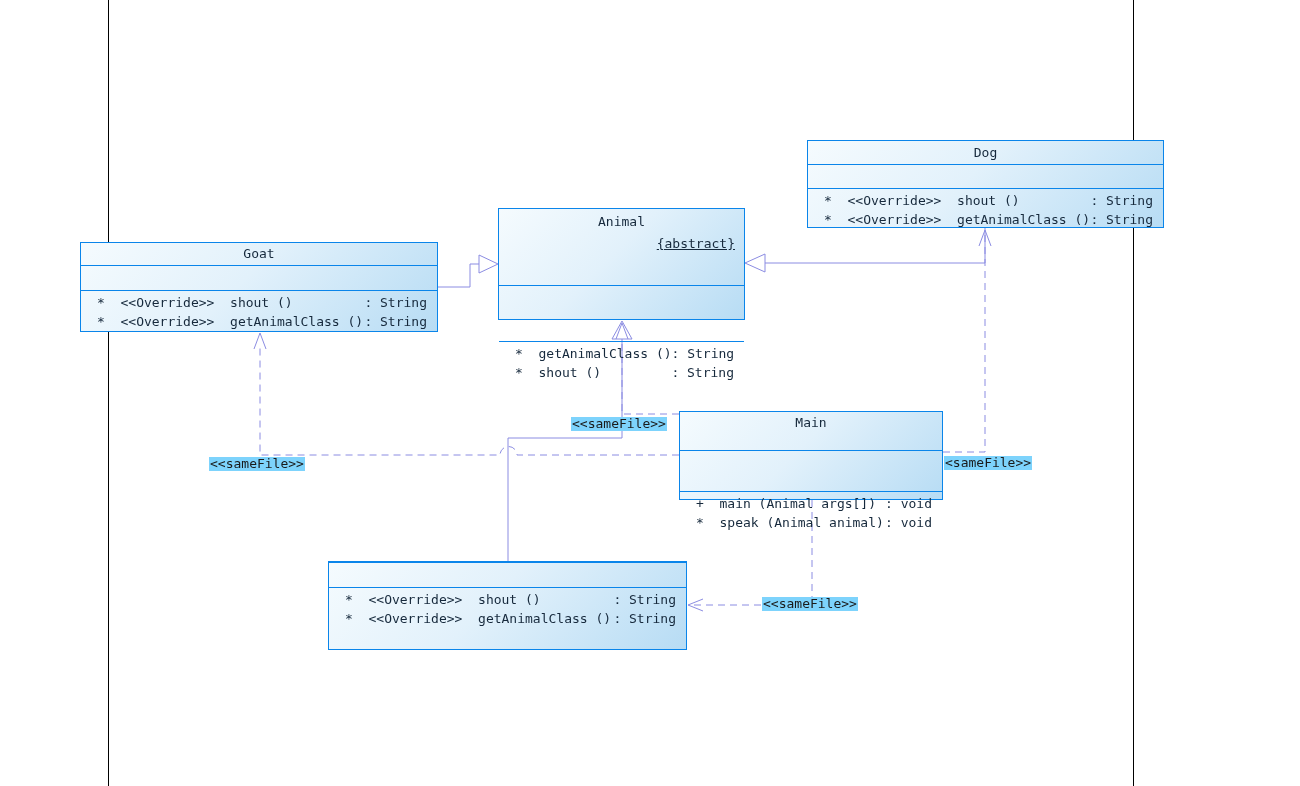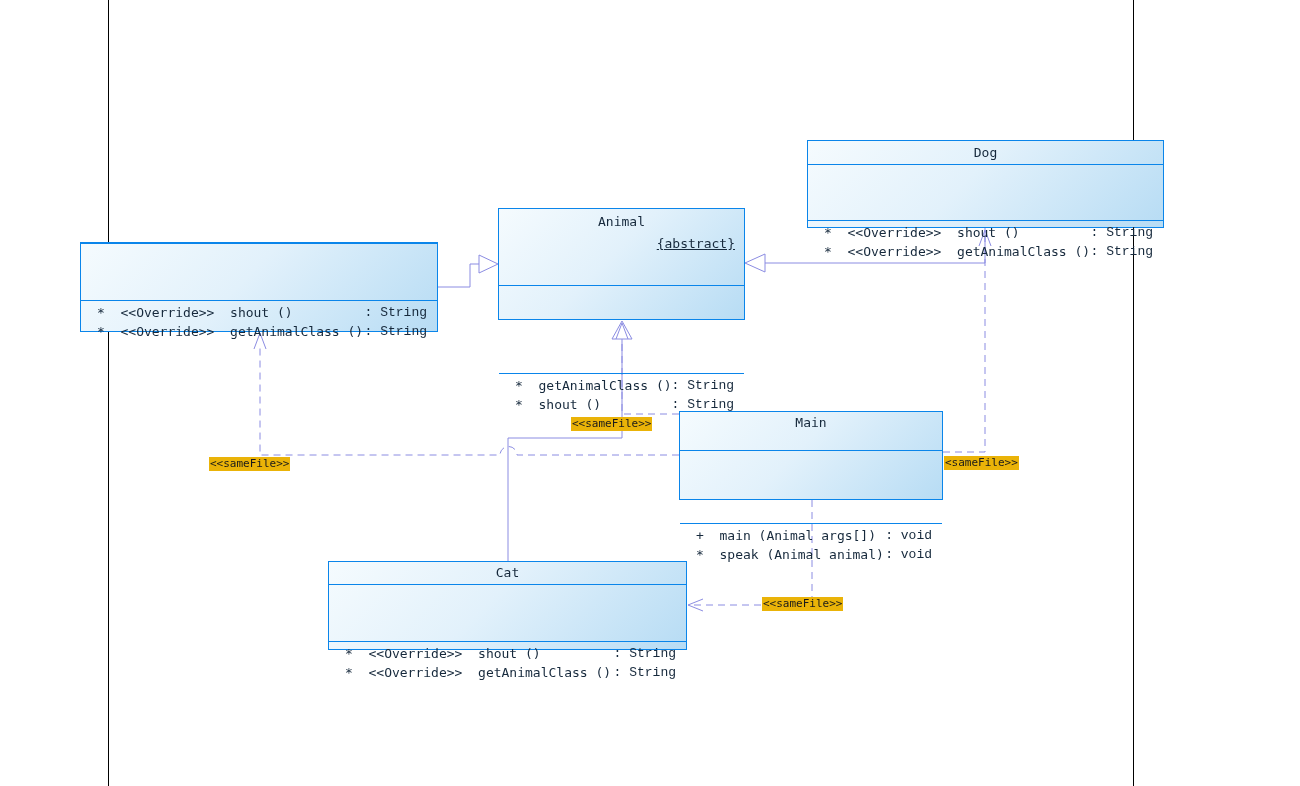--- a/index.html
+++ b/index.html
@@ -10,26 +10,26 @@
   .uml-class{
     position:absolute;z-index:2;box-sizing:border-box;
     border:1px solid var(--border);
     background:linear-gradient(135deg,var(--fillA) 0%,var(--fillB) 45%,var(--fillC) 100%);
     color:var(--boxtext);font-size:13px;display:flex;flex-direction:column;
   }
   .uml-title{flex:0 0 auto;}
   .uml-name{text-align:center;white-space:pre;}
   .uml-stereotype{text-align:right;padding-right:9px;white-space:pre;text-decoration:underline;}
   .uml-attrs{border-top:1px solid var(--border);flex:0 0 auto;}
-  .uml-ops{border-top:1px solid var(--border);flex:1 1 auto;padding:2px 10px 0 16px;margin-top:32px;}
+  .uml-ops{border-top:1px solid var(--border);flex:1 1 auto;padding:2px 10px 0 16px;}
   .op-row{display:flex;height:19px;line-height:19px;white-space:pre;}
-  .op-right{margin-left:auto;font-family:Liberation Mono, monospace;}
+  .op-right{margin-left:auto;}
   .conn-label{
-    position:absolute;z-index:3;font-size:11px;line-height:14px;
-    color:var(--labeltext);background:#eab308;white-space:pre;padding:0 1px;
+    position:absolute;z-index:3;font-size:13px;line-height:14px;
+    color:var(--labeltext);background:#7dd3fc;white-space:pre;padding:0 1px;
   }
 </style>
 </head>
 <body>
 
 <div id="diagram">
   <svg id="connector-layer" width="1300" height="786">
       <path d="M438,287 H470 V264 H479" fill="none" stroke="#8b8ce2" stroke-width="1"></path>
       <polygon points="498,264 479,255 479,273" fill="#ffffff" stroke="#8b8ce2" stroke-width="1"></polygon>
       <path d="M985,228 V263 H765" fill="none" stroke="#8b8ce2" stroke-width="1"></path>
@@ -67,41 +67,41 @@
       <div class="uml-name" style="line-height: 26px;">Animal</div>
       <div class="uml-stereotype" style="line-height: 17px;">{abstract}</div>
     </div>
     <div class="uml-attrs" style="height: 23px;"></div>
     <div class="uml-ops">
         <div class="op-row"><span>*  getAnimalClass ()</span><span class="op-right">: String</span></div>
         <div class="op-row"><span>*  shout ()</span><span class="op-right">: String</span></div>
       </div>
   </div>
     <div class="uml-class" style="left: 80px; top: 242px; width: 358px; height: 90px;">
+    <div class="uml-title" style="height: 22px;">
+      <div class="uml-name" style="line-height: 22px;">Goat</div>
+
+    </div>
     <div class="uml-attrs" style="height: 24px;"></div>
     <div class="uml-ops">
         <div class="op-row"><span>*  &lt;&lt;Override&gt;&gt;  shout ()</span><span class="op-right">: String</span></div>
         <div class="op-row"><span>*  &lt;&lt;Override&gt;&gt;  getAnimalClass ()</span><span class="op-right">: String</span></div>
       </div>
   </div>
     <div class="uml-class" style="left: 679px; top: 411px; width: 264px; height: 89px; gap: 16px;">
     <div class="uml-title" style="height: 22px;">
       <div class="uml-name" style="line-height: 22px;">Main</div>
 
     </div>
     <div class="uml-attrs" style="height: 24px;"></div>
     <div class="uml-ops">
         <div class="op-row"><span>+  main (Animal args[])</span><span class="op-right">: void</span></div>
         <div class="op-row"><span>*  speak (Animal animal)</span><span class="op-right">: void</span></div>
       </div>
   </div>
     <div class="uml-class" style="left: 328px; top: 561px; width: 359px; height: 89px;">
-    <div class="uml-title" style="height: 22px;">
-      <div class="uml-name" style="line-height: 22px;">Cat</div>
-
-    </div>
     <div class="uml-attrs" style="height: 24px;"></div>
     <div class="uml-ops">
         <div class="op-row"><span>*  &lt;&lt;Override&gt;&gt;  shout ()</span><span class="op-right">: String</span></div>
         <div class="op-row"><span>*  &lt;&lt;Override&gt;&gt;  getAnimalClass ()</span><span class="op-right">: String</span></div>
       </div>
   </div>
   </div>
 
 </body></html>

